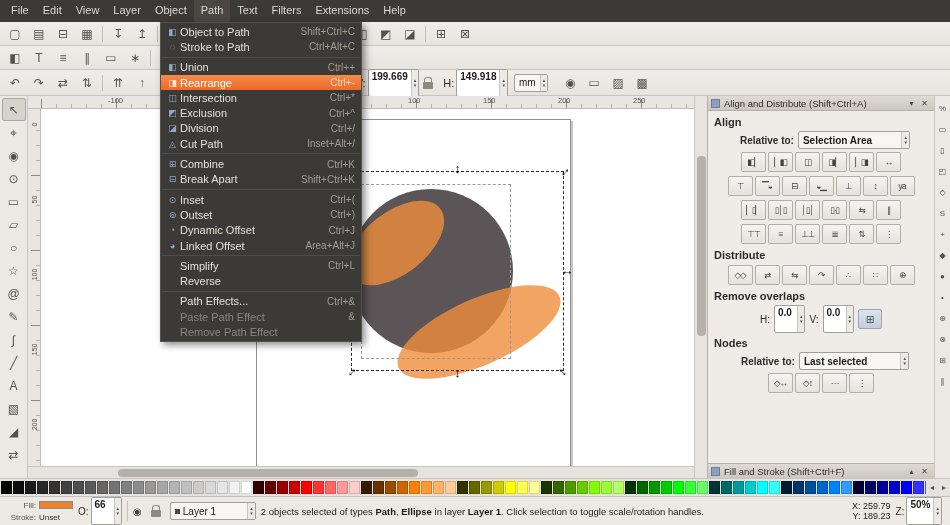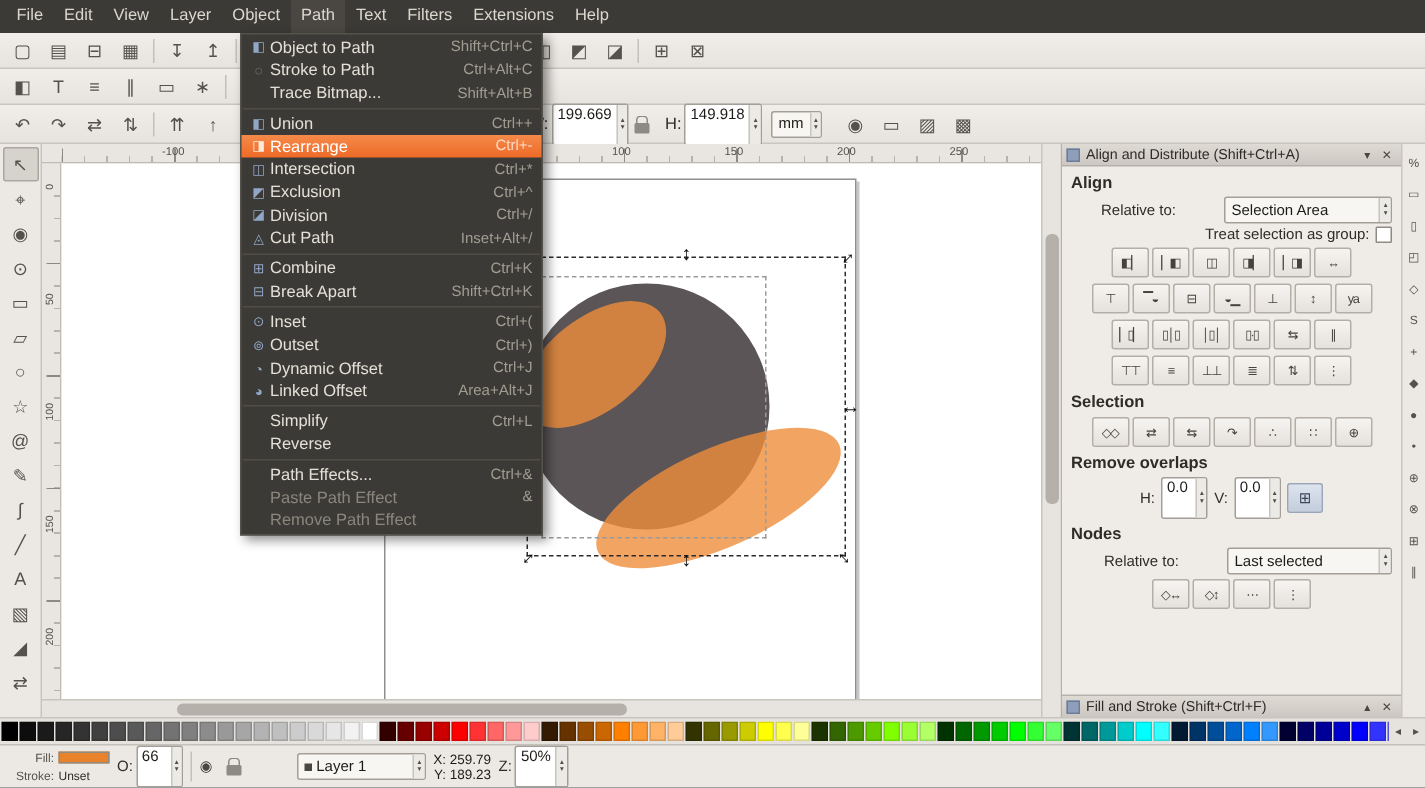--- a/index.html
+++ b/index.html
@@ -11,26 +11,26 @@
   .mb-item{color:#dcd8d0;font-size:11px;padding:4px 7px 0 7px;cursor:default;}
   .mb-item.active{background:#4a4742;}
 
   
   .toolbar{background:linear-gradient(#f0edea,#e7e4df);border-bottom:1px solid #c8c4be;display:flex;align-items:center;padding:0 3px;flex:0 0 auto;}
   .cmdbar{height:24px;}
   .toolctrl{height:26px;}
   .tb-btn{width:24px;height:21px;border:1px solid transparent;background:transparent;color:#55514b;font-size:12px;line-height:1;padding:0;border-radius:2px;}
   .tb-sep{width:1px;height:16px;background:#c4c0b9;margin:0 3px;display:inline-block;}
   .fld-label{font-size:11px;color:#2e2b28;margin:0 2px 0 6px;}
-  .spinbox{display:inline-flex;align-items:stretch;background:#fff;border:1px solid #a39f98;border-radius:2px;height:28px;}
+  .spinbox{display:inline-flex;align-items:stretch;background:#fff;border:1px solid #a39f98;border-radius:2px;height:28px;font-weight:bold;}
   .spin-val{padding:1px 3px 0 3px;font-size:10px;color:#1d1b18;min-width:40px;text-align:left;white-space:nowrap;}
   .spinbox.tiny .spin-val{min-width:22px;}
   .spin-arrows{display:flex;flex-direction:column;justify-content:center;border-left:1px solid #c9c5be;padding:0 2px;background:#eceae6;}
   .spin-arrows span{font-size:5px;line-height:5px;color:#524e48;}
-  .combo{display:inline-flex;align-items:center;background:#f8f6f3;border:1px solid #a39f98;border-radius:2px;height:18px;font-size:10px;color:#1d1b18;padding-left:4px;margin-left:28px;}
+  .combo{display:inline-flex;align-items:center;background:#f8f6f3;border:1px solid #a39f98;border-radius:2px;height:18px;font-size:10px;color:#1d1b18;padding-left:4px;}
   .combo .stepper{display:flex;flex-direction:column;justify-content:center;border-left:1px solid #c9c5be;padding:0 2px;margin-left:4px;height:100%;background:#eceae6;}
   .combo .stepper span{font-size:5px;line-height:5px;color:#524e48;}
   .mini-lock{width:10px;height:7px;background:#8d8a84;border-radius:1px;position:relative;margin:6px 4px 0 4px;display:inline-block;}
   .mini-lock::before{content:"";position:absolute;top:-5px;left:1px;width:6px;height:5px;border:1.5px solid #8d8a84;border-bottom:none;border-radius:3px 3px 0 0;}
 
   
   .main{flex:1;display:flex;min-height:0;}
   .toolbox{width:28px;background:#ece9e5;border-right:1px solid #c8c4be;display:flex;flex-direction:column;align-items:center;padding-top:2px;flex:0 0 auto;}
   .toolbox .tool-btn{width:24px;height:23px;font-size:12px;}
   .toolbox .tool-btn.active{background:#d6d2cc;border:1px solid #aba79f;}
@@ -61,21 +61,21 @@
   .dock-header,.dock-footer{height:15px;background:linear-gradient(#dedad4,#ccc8c1);border-bottom:1px solid #b5b1aa;display:flex;align-items:center;padding:0 3px;flex:0 0 auto;}
   .dock-footer{border-top:1px solid #b5b1aa;border-bottom:none;margin-top:auto;}
   .dh-ic{width:9px;height:9px;background:#8f9fbb;border:1px solid #6d7d99;margin-right:4px;flex:0 0 auto;}
   .dh-title{flex:1;font-size:9.5px;color:#2e2b28;white-space:nowrap;overflow:hidden;}
   .dh-btn{width:13px;text-align:center;font-size:8px;color:#4a4640;}
   .dock-body{flex:1;overflow:hidden;padding:3px 6px;display:flex;flex-direction:column;gap:2px;}
   .dk-head{font-weight:bold;font-size:11px;margin:2px 0 1px 0;}
   .dk-row{display:flex;align-items:center;gap:4px;}
   .dk-row.right{justify-content:flex-end;}
   .dk-row.center{justify-content:center;}
-  .dk-row.spread{justify-content:flex-end;}
+  .dk-row.spread{justify-content:center;font-weight:bold;}
   .icon-row{display:flex;justify-content:center;gap:2px;margin:1px 0;}
   .dk-btn{width:25px;height:20px;border:1px solid #b3afa8;border-radius:2px;background:linear-gradient(#f6f4f1,#e5e1dc);font-size:8.5px;letter-spacing:-1px;color:#45413b;padding:0;line-height:1;}
   .checkbox{width:11px;height:11px;background:#fff;border:1px solid #8f8b84;border-radius:1px;}
   .ro-btn{width:24px;height:20px;border:1px solid #9aa6b8;border-radius:2px;background:linear-gradient(#dde4ee,#c3cddc);font-size:10px;color:#3c4656;padding:0;}
 
   
   .snapbar{width:16px;background:#ece9e5;border-left:1px solid #c8c4be;display:flex;flex-direction:column;align-items:center;padding-top:3px;gap:1px;flex:0 0 auto;}
   .snap-btn{width:14px;height:20px;font-size:8px;border:1px solid transparent;background:transparent;color:#55514b;padding:0;}
 
   
@@ -313,24 +313,20 @@
         <div class="dk-row spread" style="padding-left:8px">
           <span>Relative to:</span>
           <span class="combo" style="width:112px">
               <span style="flex:1">Selection Area</span>
               <span class="stepper">
                 <span>▴</span>
                 <span>▾</span>
               </span>
             </span>
         </div>
-        <div class="dk-row right">
-          <span>Treat selection as group:</span>
-          <span class="checkbox"></span>
-        </div>
         <div class="icon-row" id="alignRow1">
             <button class="dk-btn">◧▏</button>
             <button class="dk-btn">▏◧</button>
             <button class="dk-btn">◫</button>
             <button class="dk-btn">◨▏</button>
             <button class="dk-btn">▏◨</button>
             <button class="dk-btn">↔</button>
           </div>
         <div class="icon-row" id="alignRow2">
             <button class="dk-btn">⊤</button>
@@ -352,21 +348,21 @@
           </div>
         <div class="icon-row" id="distRow2">
             <button class="dk-btn">⊤⊤</button>
             <button class="dk-btn">≡</button>
             <button class="dk-btn">⊥⊥</button>
             <button class="dk-btn">≣</button>
             <button class="dk-btn">⇅</button>
             <button class="dk-btn">⋮</button>
           </div>
 
-        <div class="dk-head">Selection</div>
+        <div class="dk-head">Distribute</div>
         <div class="icon-row" id="rearRow">
             <button class="dk-btn">◇◇</button>
             <button class="dk-btn">⇄</button>
             <button class="dk-btn">⇆</button>
             <button class="dk-btn">↷</button>
             <button class="dk-btn">∴</button>
             <button class="dk-btn">∷</button>
             <button class="dk-btn">⊕</button>
           </div>
 
@@ -545,20 +541,21 @@
     <span class="sb-eye">◉</span>
     <span class="mini-lock sb-lock"></span>
     <span class="combo" style="width:86px">
       <span class="layer-dot"></span>
       <span style="flex:1">Layer 1</span>
       <span class="stepper">
           <span>▴</span>
           <span>▾</span>
         </span>
     </span>
+    <div class="sb-msg" id="statusMsg"><span>2 objects selected of types </span><b>Path</b><span>, </span><b>Ellipse</b><span> in layer </span><b>Layer 1</b><span>. Click selection to toggle scale/rotation handles.</span></div>
     <div class="sb-coords">
       <div><span>X:</span> <span>259.79</span></div>
       <div><span>Y:</span> <span>189.23</span></div>
     </div>
     <div class="sb-zoom">
       <span>Z:</span>
       <span class="spinbox tiny">
           <span class="spin-val">50%</span>
           <span class="spin-arrows">
             <span>▴</span>
@@ -572,25 +569,20 @@
       <div class="pm-item">
         <span class="pm-ic">◧</span>
         <span class="pm-lab">Object to Path</span>
         <span class="pm-sc">Shift+Ctrl+C</span>
       </div>
       <div class="pm-item">
         <span class="pm-ic">◌</span>
         <span class="pm-lab">Stroke to Path</span>
         <span class="pm-sc">Ctrl+Alt+C</span>
       </div>
-      <div class="pm-item">
-        <span class="pm-ic"></span>
-        <span class="pm-lab">Trace Bitmap...</span>
-        <span class="pm-sc">Shift+Alt+B</span>
-      </div>
       <div class="pm-sep"></div>
       <div class="pm-item">
         <span class="pm-ic">◧</span>
         <span class="pm-lab">Union</span>
         <span class="pm-sc">Ctrl++</span>
       </div>
       <div class="pm-item hl">
         <span class="pm-ic">◨</span>
         <span class="pm-lab">Rearrange</span>
         <span class="pm-sc">Ctrl+-</span>

